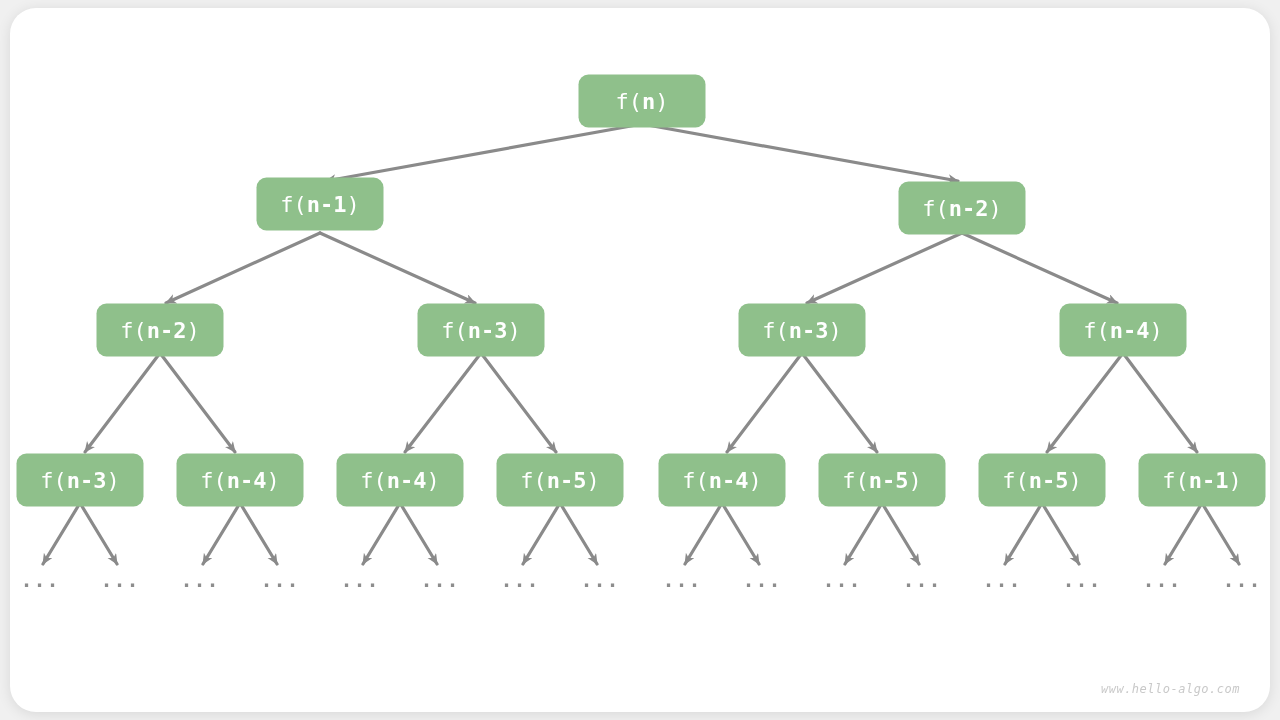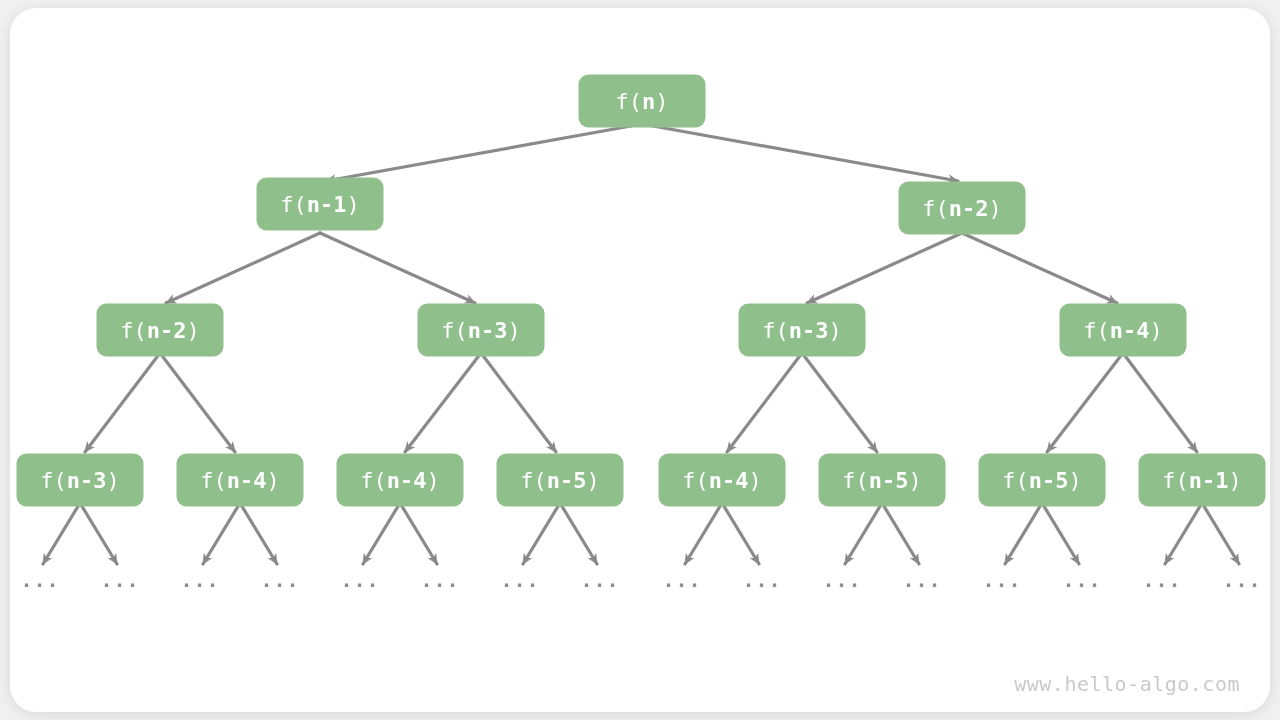--- a/index.html
+++ b/index.html
@@ -25,21 +25,21 @@
     display:flex;align-items:center;justify-content:center;
     color:var(--node-text);font-size:22px;line-height:1;white-space:nowrap;
   }
   .node b{font-weight:bold}
   .dots{
     position:absolute;top:570px;transform:translateX(-50%);
     color:var(--ellipsis);font-size:20px;font-weight:bold;line-height:20px;letter-spacing:1px;
   }
   .watermark{
     position:absolute;right:40px;bottom:24px;
-    color:var(--watermark);font-size:20px;letter-spacing:.5px;
+    color:var(--watermark);font-size:12px;letter-spacing:.5px;font-style:italic;
   }
 </style>
 </head>
 <body>
 
 <div class="card"></div>
 
 <div class="stage">
 
   <svg class="edges" viewBox="0 0 1280 720">

